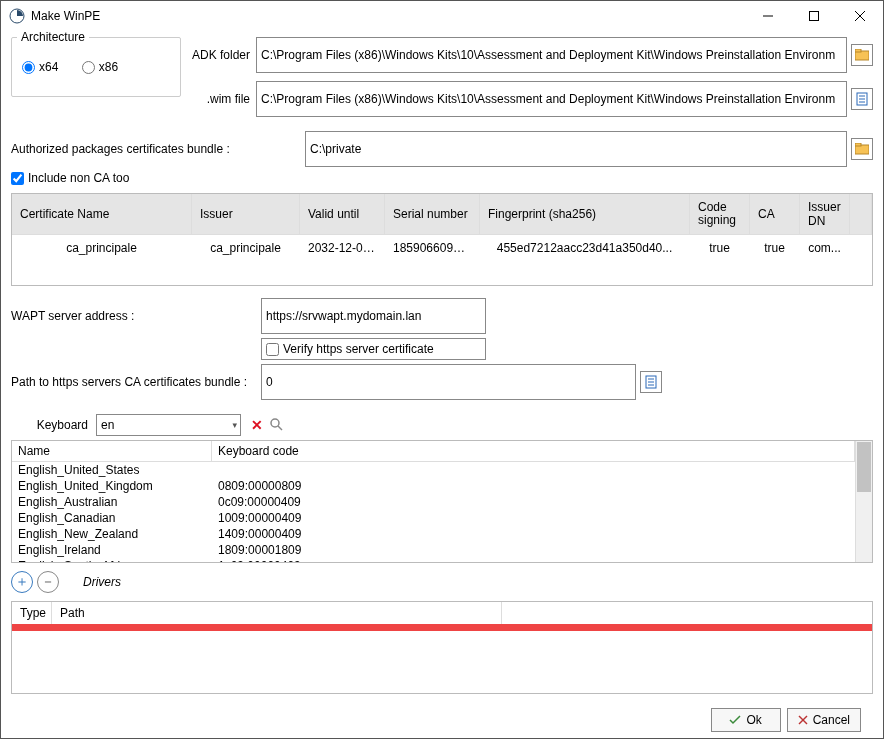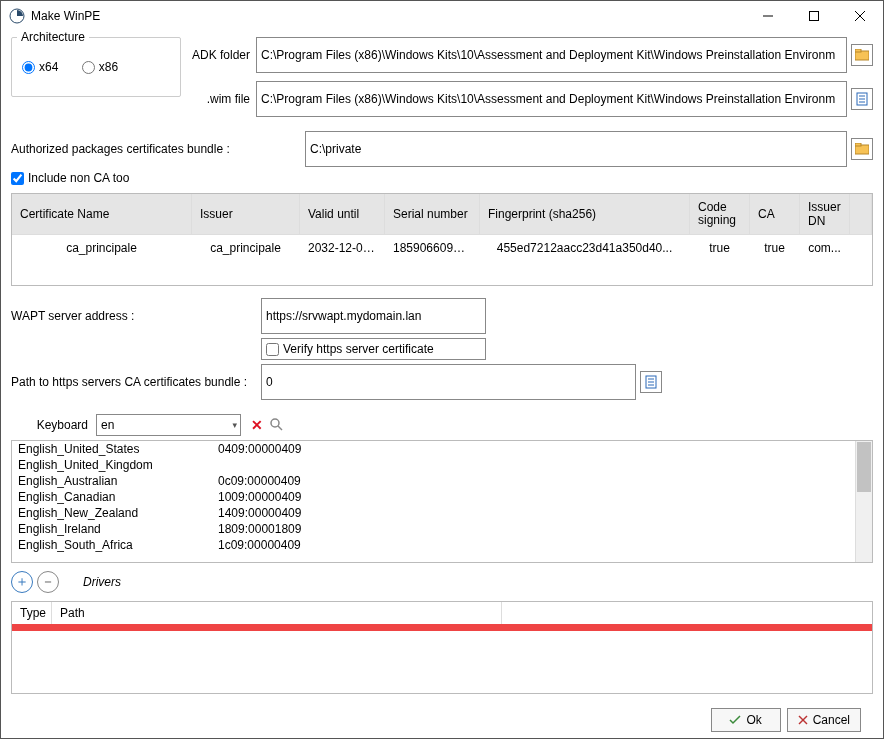--- a/index.html
+++ b/index.html
@@ -193,27 +193,31 @@
       </span>
       <span style="margin:0 6px 0 10px; color:#d12; font-weight:bold; font-size:14px; cursor:pointer;">✕</span>
       <span><svg width="14" height="14">
             <circle cx="6" cy="6" r="4" fill="none" stroke="#888" stroke-width="1.5"></circle>
             <line x1="9" y1="9" x2="13" y2="13" stroke="#888" stroke-width="1.5"></line>
           </svg></span>
     </div>
 
     <div class="kbd-table">
       <div class="kbd-scroll">
+        <div class="kbd-head">
+          <div class="kbd-c0">Name</div>
+          <div class="kbd-c1">Keyboard code</div>
+        </div>
         <div id="kbd-rows">
             <div class="kbd-row">
               <div class="kbd-c0">English_United_States</div>
-              <div class="kbd-c1">0409:00000409</div>
             </div>
             <div class="kbd-row">
               <div class="kbd-c0">English_United_Kingdom</div>
+              <div class="kbd-c1">0809:00000809</div>
             </div>
             <div class="kbd-row">
               <div class="kbd-c0">English_Australian</div>
               <div class="kbd-c1">0c09:00000409</div>
             </div>
             <div class="kbd-row">
               <div class="kbd-c0">English_Canadian</div>
               <div class="kbd-c1">1009:00000409</div>
             </div>
             <div class="kbd-row">

